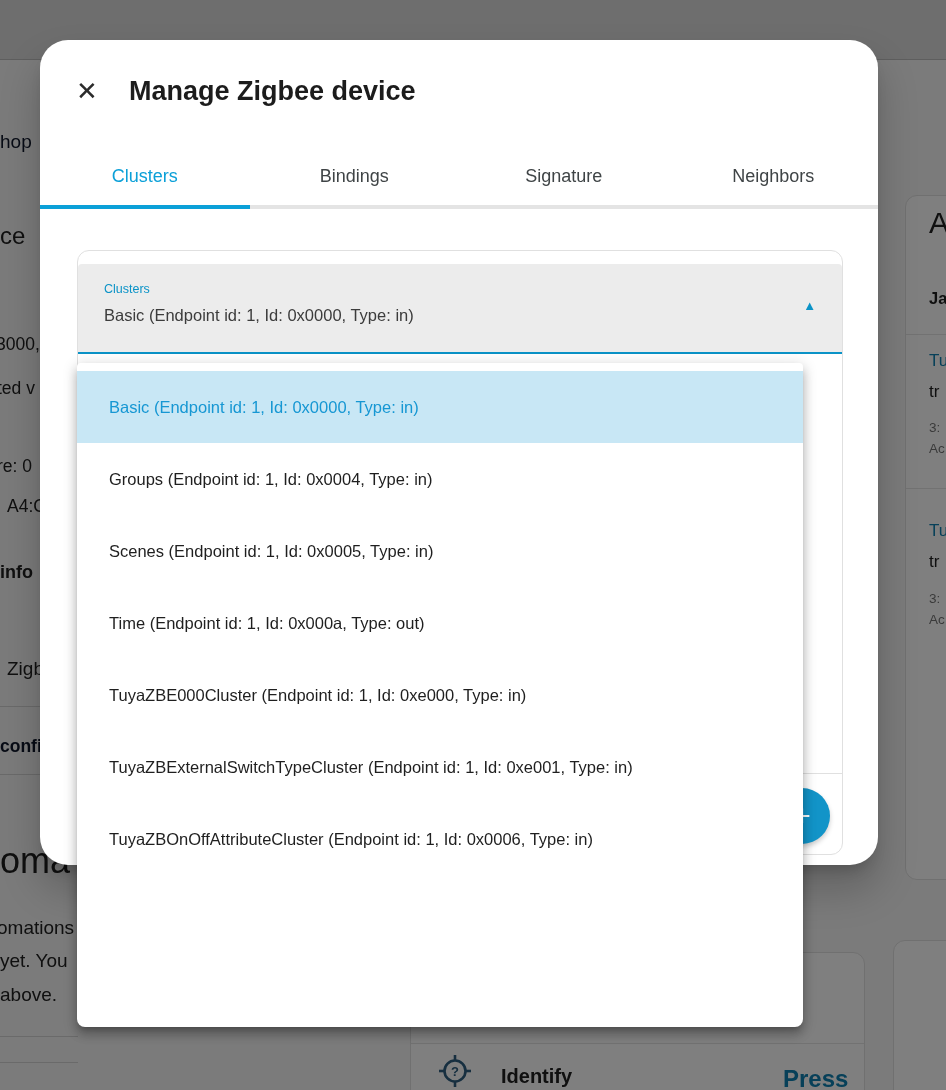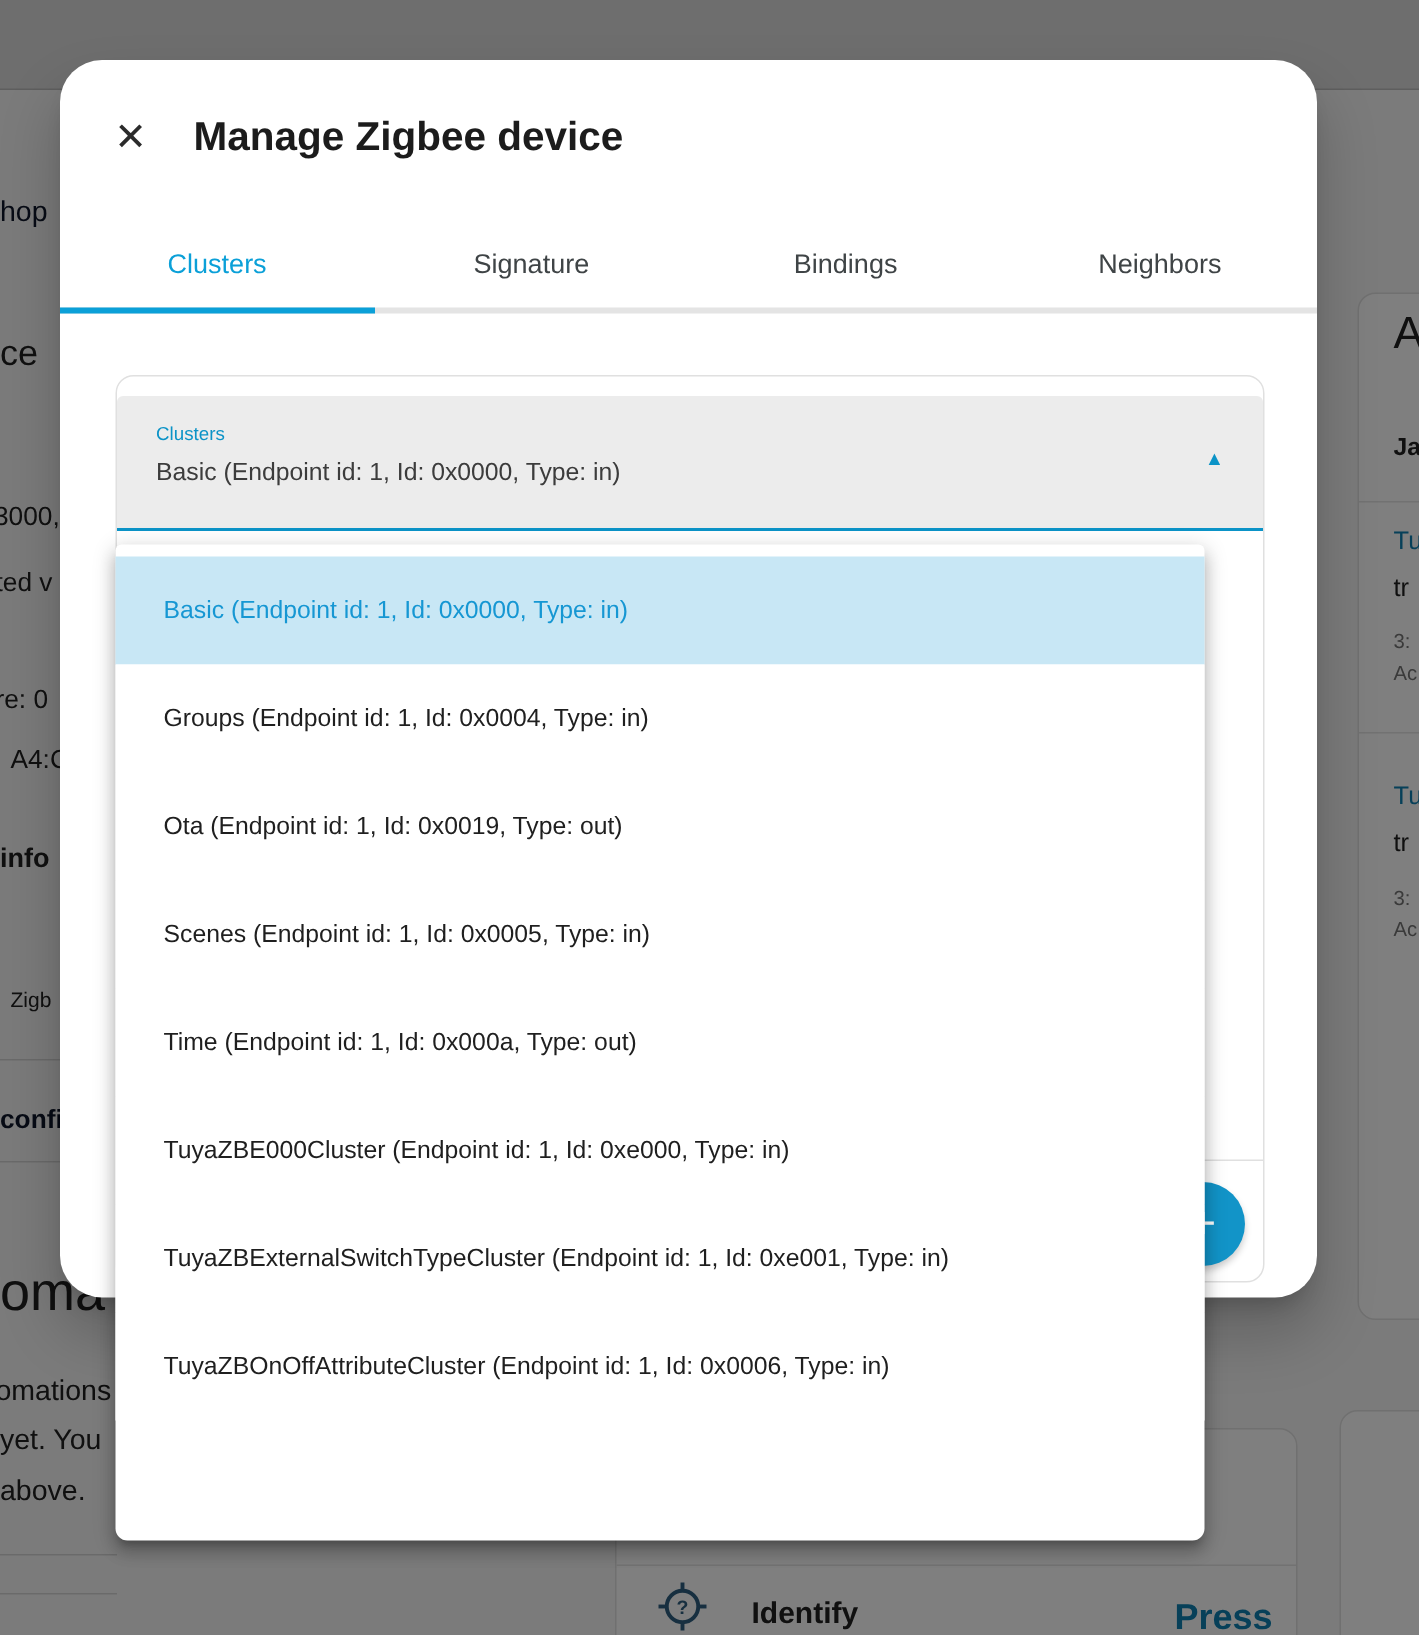--- a/index.html
+++ b/index.html
@@ -69,21 +69,21 @@
   <div class="bg-page">
     <div class="bg-toolbar"></div>
 
     <span class="bg-frag bg-link" style="left:0; top:131px; font-size:19px;">hop</span>
     <span class="bg-frag" style="left:0; top:222px; font-size:24px;">ce</span>
     <span class="bg-frag" style="left:-4px; top:334px; font-size:17.5px;">3000,</span>
     <span class="bg-frag" style="left:-3px; top:378px; font-size:17.5px;">ted v</span>
     <span class="bg-frag" style="left:-3px; top:456px; font-size:17.5px;">re: 0</span>
     <span class="bg-frag" style="left:7px; top:496px; font-size:17.5px;">A4:C</span>
     <span class="bg-frag bg-bold" style="left:0; top:562px; font-size:18px;">info</span>
-    <span class="bg-frag" style="left:7px; top:658px; font-size:14px;">Zigb</span>
+    <span class="bg-frag" style="left:7px; top:658px; font-size:19px;">Zigb</span>
     <div class="bg-divider" style="left:0; top:706px; width:40px;"></div>
     <span class="bg-frag bg-link bg-bold" style="left:0; top:736px; font-size:17.5px;">confi</span>
     <div class="bg-divider" style="left:0; top:774px; width:40px;"></div>
     <span class="bg-frag" style="left:0; top:840px; font-size:36px;">oma</span>
     <span class="bg-frag" style="left:-3px; top:917px; font-size:19px;">omations</span>
     <span class="bg-frag" style="left:0; top:950px; font-size:19px;">yet. You</span>
     <span class="bg-frag" style="left:0; top:984px; font-size:19px;">above.</span>
     <div class="bg-divider" style="left:0; top:1036px; width:78px;"></div>
     <div class="bg-divider" style="left:0; top:1062px; width:78px;"></div>
 
@@ -120,43 +120,42 @@
   </div>
 
   <div class="scrim"></div>
 
   <div class="dialog">
     <button class="close-btn">✕</button>
     <h1 class="dlg-title">Manage Zigbee device</h1>
 
     <div class="tabs">
       <button class="tab active">Clusters</button>
+      <button class="tab">Bindings</button>
       <button class="tab">Signature</button>
-      <button class="tab">Bindings</button>
       <button class="tab">Neighbors</button>
     </div>
     <div class="tab-track">
       <div class="tab-indicator"></div>
     </div>
 
     <div class="cluster-card">
       <div class="select-field">
         <span class="select-label">Clusters</span>
         <span class="select-value">Basic (Endpoint id: 1, Id: 0x0000, Type: in)</span>
         <span class="select-caret">▲</span>
       </div>
       <div class="card-divider"></div>
       <button class="fab">+</button>
     </div>
   </div>
 
   <div class="menu">
     <button class="menu-item selected">Basic (Endpoint id: 1, Id: 0x0000, Type: in)</button>
     <button class="menu-item">Groups (Endpoint id: 1, Id: 0x0004, Type: in)</button>
-    <button class="menu-item">Ota (Endpoint id: 1, Id: 0x0019, Type: out)</button>
     <button class="menu-item">Scenes (Endpoint id: 1, Id: 0x0005, Type: in)</button>
     <button class="menu-item">Time (Endpoint id: 1, Id: 0x000a, Type: out)</button>
     <button class="menu-item">TuyaZBE000Cluster (Endpoint id: 1, Id: 0xe000, Type: in)</button>
     <button class="menu-item">TuyaZBExternalSwitchTypeCluster (Endpoint id: 1, Id: 0xe001, Type: in)</button>
     <button class="menu-item">TuyaZBOnOffAttributeCluster (Endpoint id: 1, Id: 0x0006, Type: in)</button>
   </div>
 
 </div>
 
 </body></html>

